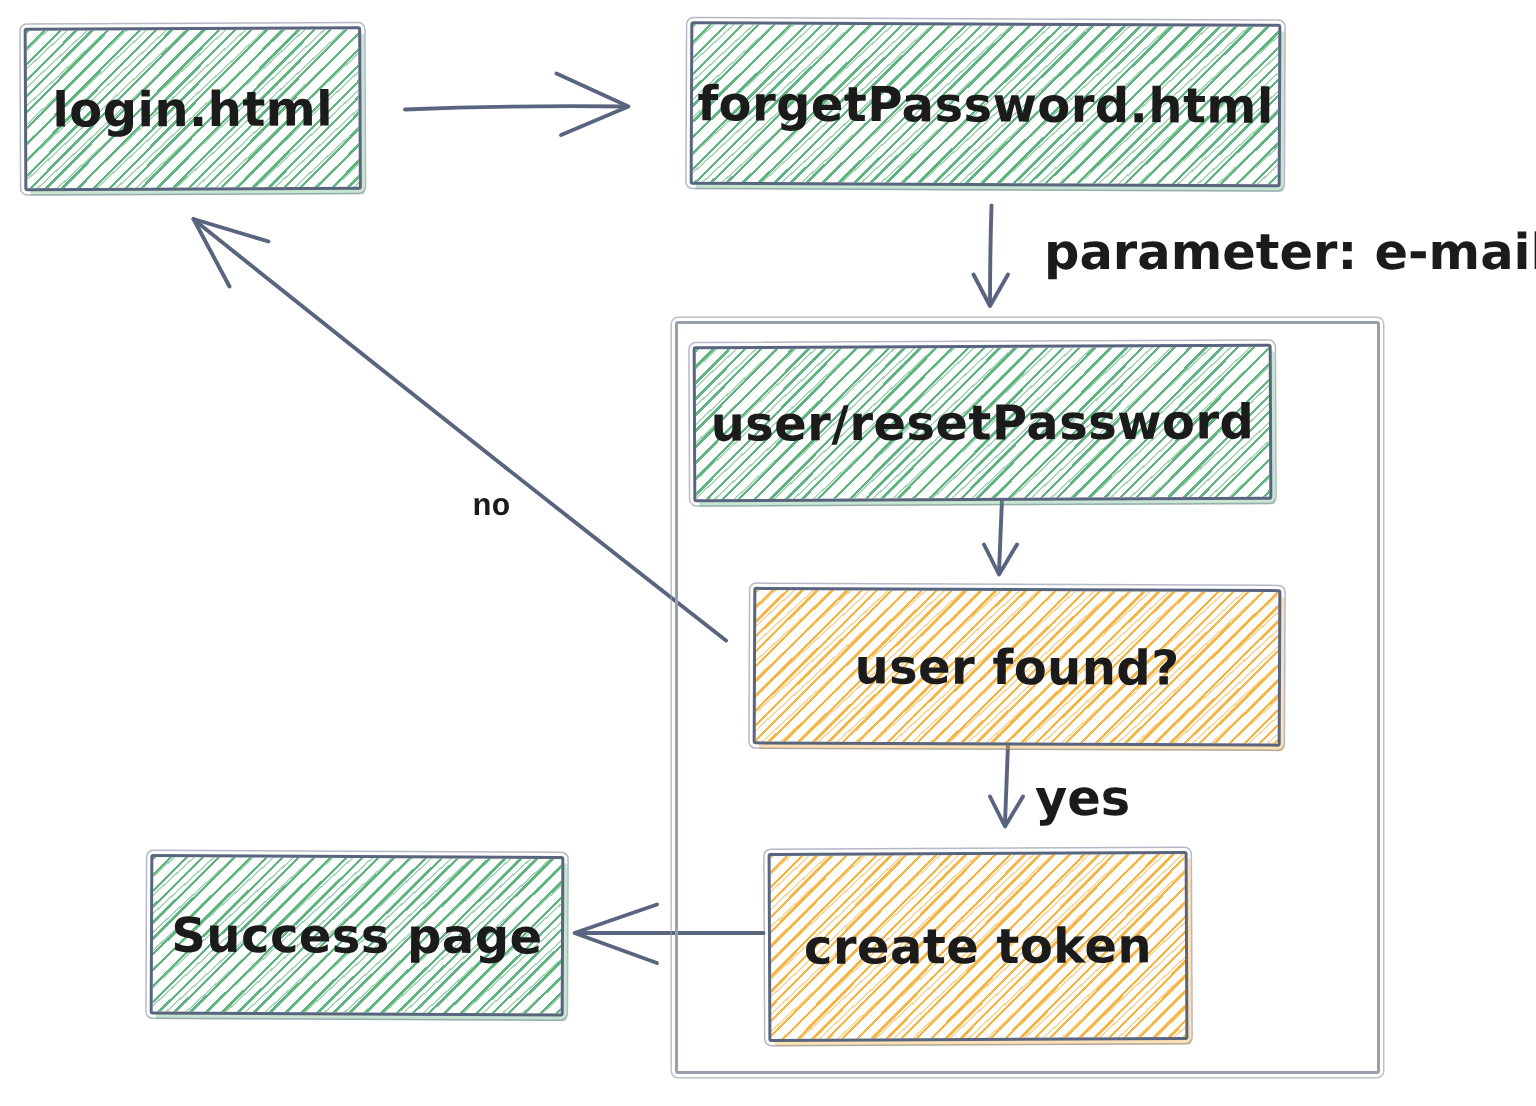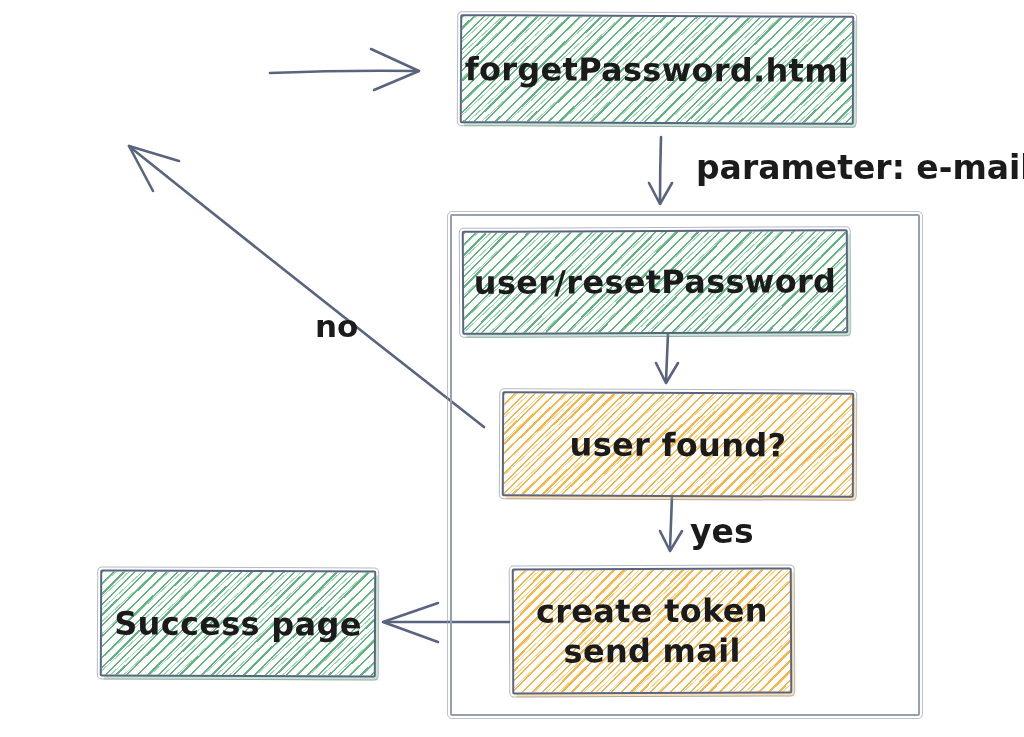--- a/index.html
+++ b/index.html
@@ -44,21 +44,21 @@
     position:absolute;left:450px;top:214px;width:466px;height:498px;
     border:2px solid var(--container-stroke);border-radius:2px;
     outline:1.2px solid rgba(152,160,175,.65);outline-offset:2px;
     background:transparent;
   }
   .edge-label{
     position:absolute;font-weight:600;color:var(--text);white-space:nowrap;
   }
   .label-parameter{left:696px;top:148px;font-size:33px;}
   .label-yes{left:690px;top:512px;font-size:33px;}
-  .label-no{left:315px;top:308px;font-size:31px;}
+  .label-no{left:315px;top:327px;font-size:21px;font-family:Liberation Mono, monospace;}
   .stacked{display:flex;flex-direction:column;align-items:center;}
 </style>
 </head>
 <body>
 
 <div class="canvas">
 
   <svg class="edges" viewBox="0 0 1024 737" aria-hidden="true">
     <g>
       <path d="M270,73 Q344,70 417,71"></path>
@@ -82,37 +82,39 @@
     </g>
     <g>
       <path d="M484,427 Q306,288 130,147"></path>
       <path d="M179,161 L129,146"></path>
       <path d="M129,146 L153,191"></path>
     </g>
   </svg>
 
   <div class="container-frame"></div>
 
+  <div class="box green rot-a" style="left:16px;top:18px;width:221px;height:105px">
+    <span>login.html</span>
+  </div>
 
   <div class="box green rot-b" style="left:460px;top:15px;width:390px;height:105px">
     <span>forgetPassword.html</span>
   </div>
 
   <div class="box green rot-a" style="left:462px;top:230px;width:382px;height:100px">
     <span>user/resetPassword</span>
   </div>
 
   <div class="box orange rot-b" style="left:502px;top:392px;width:348px;height:101px">
     <span>user found?</span>
   </div>
 
   <div class="box orange rot-a" style="left:512px;top:568px;width:276px;height:122px">
     <span class="stacked">
       <span>create token</span>
-      <span>send mail</span>
     </span>
   </div>
 
   <div class="box green rot-b" style="left:100px;top:570px;width:272px;height:103px">
     <span>Success page</span>
   </div>
 
   <div class="edge-label label-parameter">parameter: e-mail</div>
 
   <div class="edge-label label-yes">yes</div>

